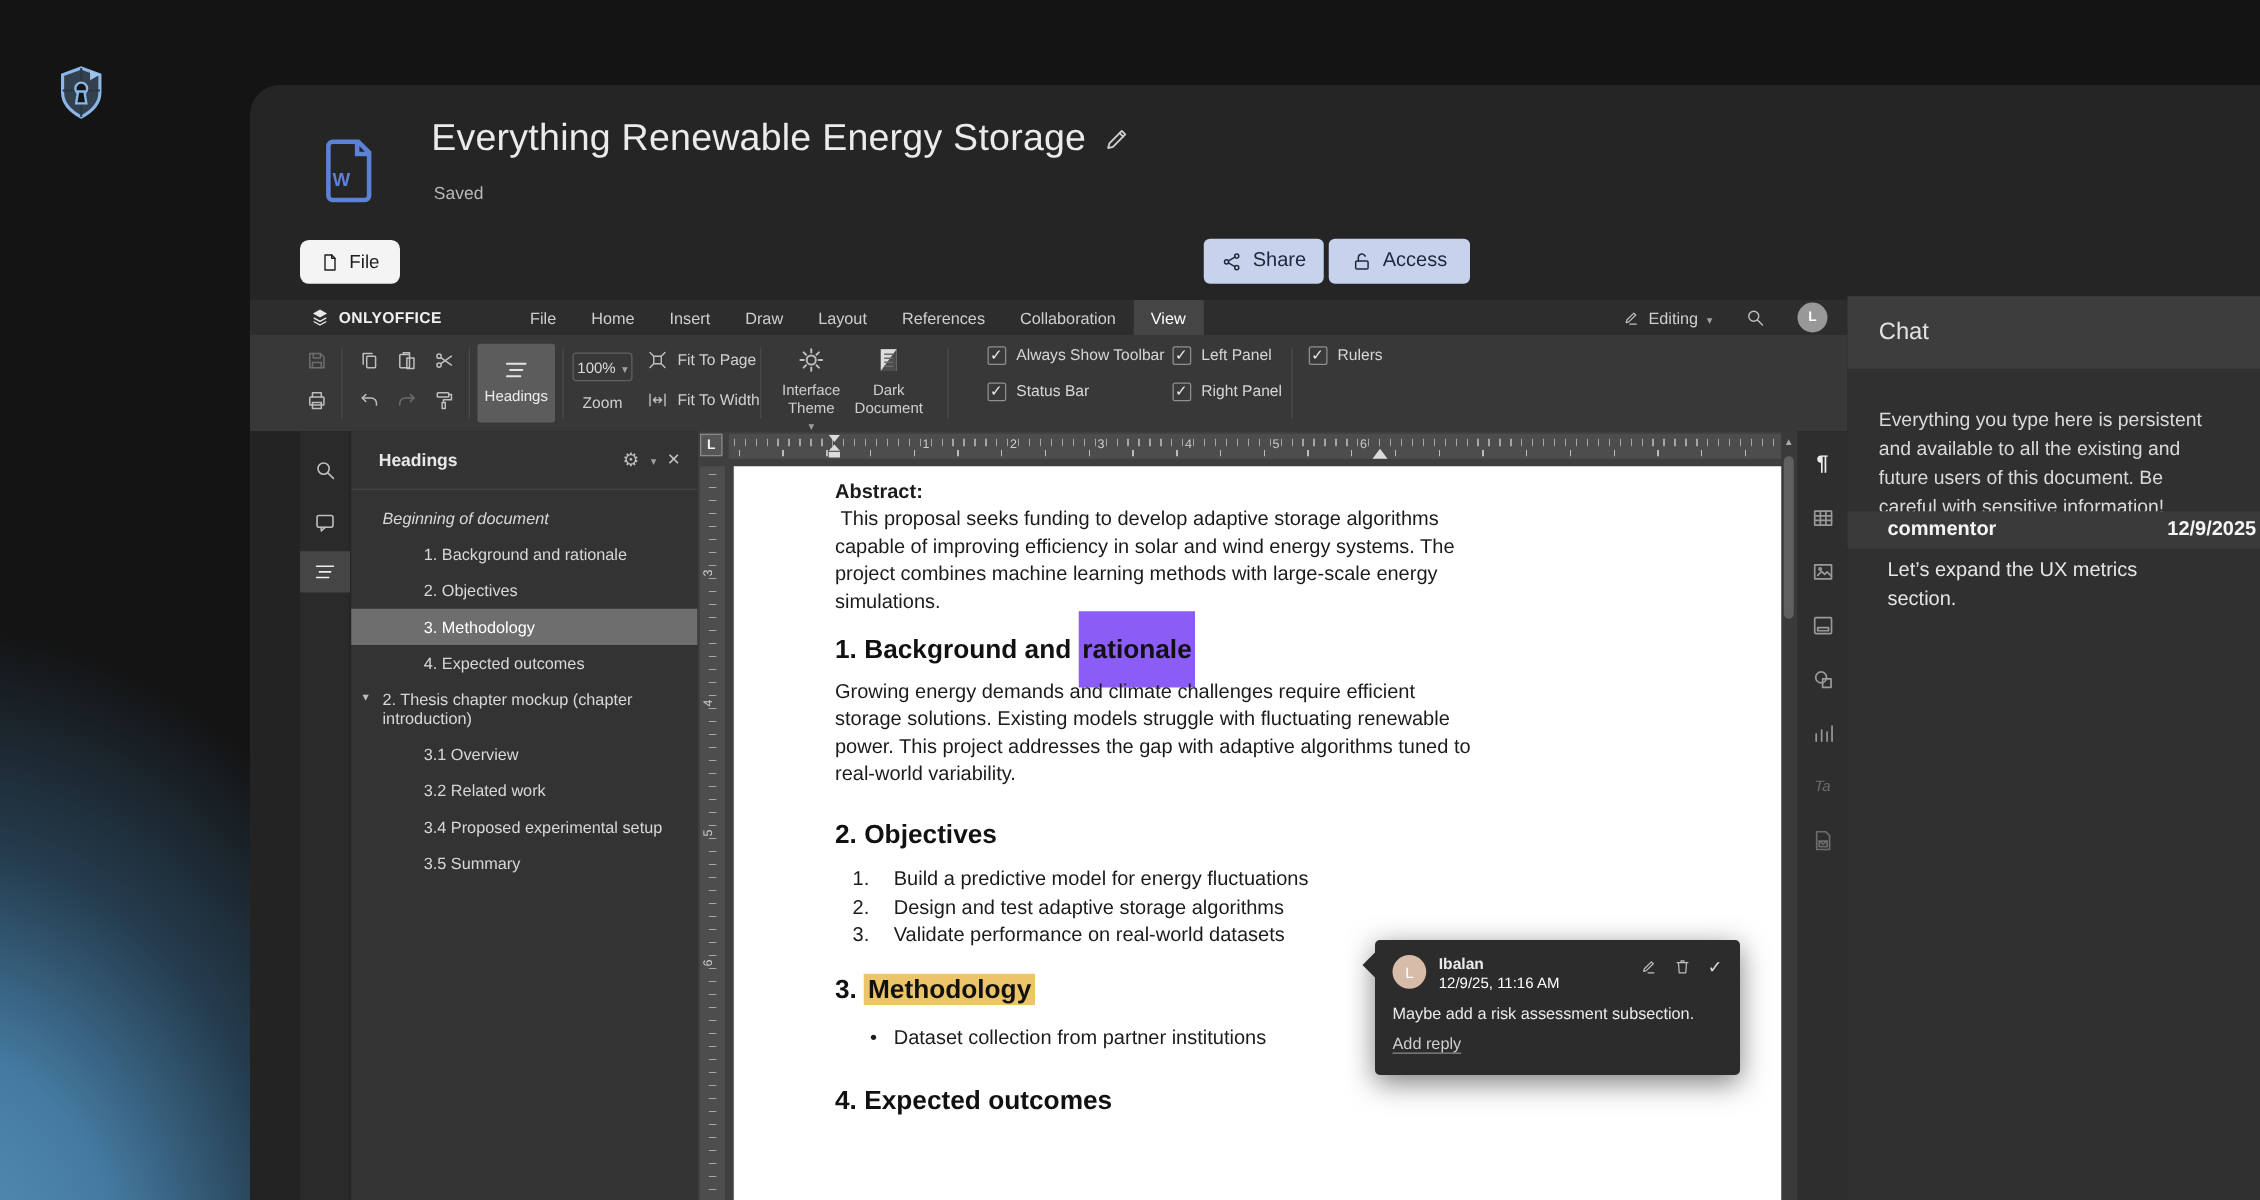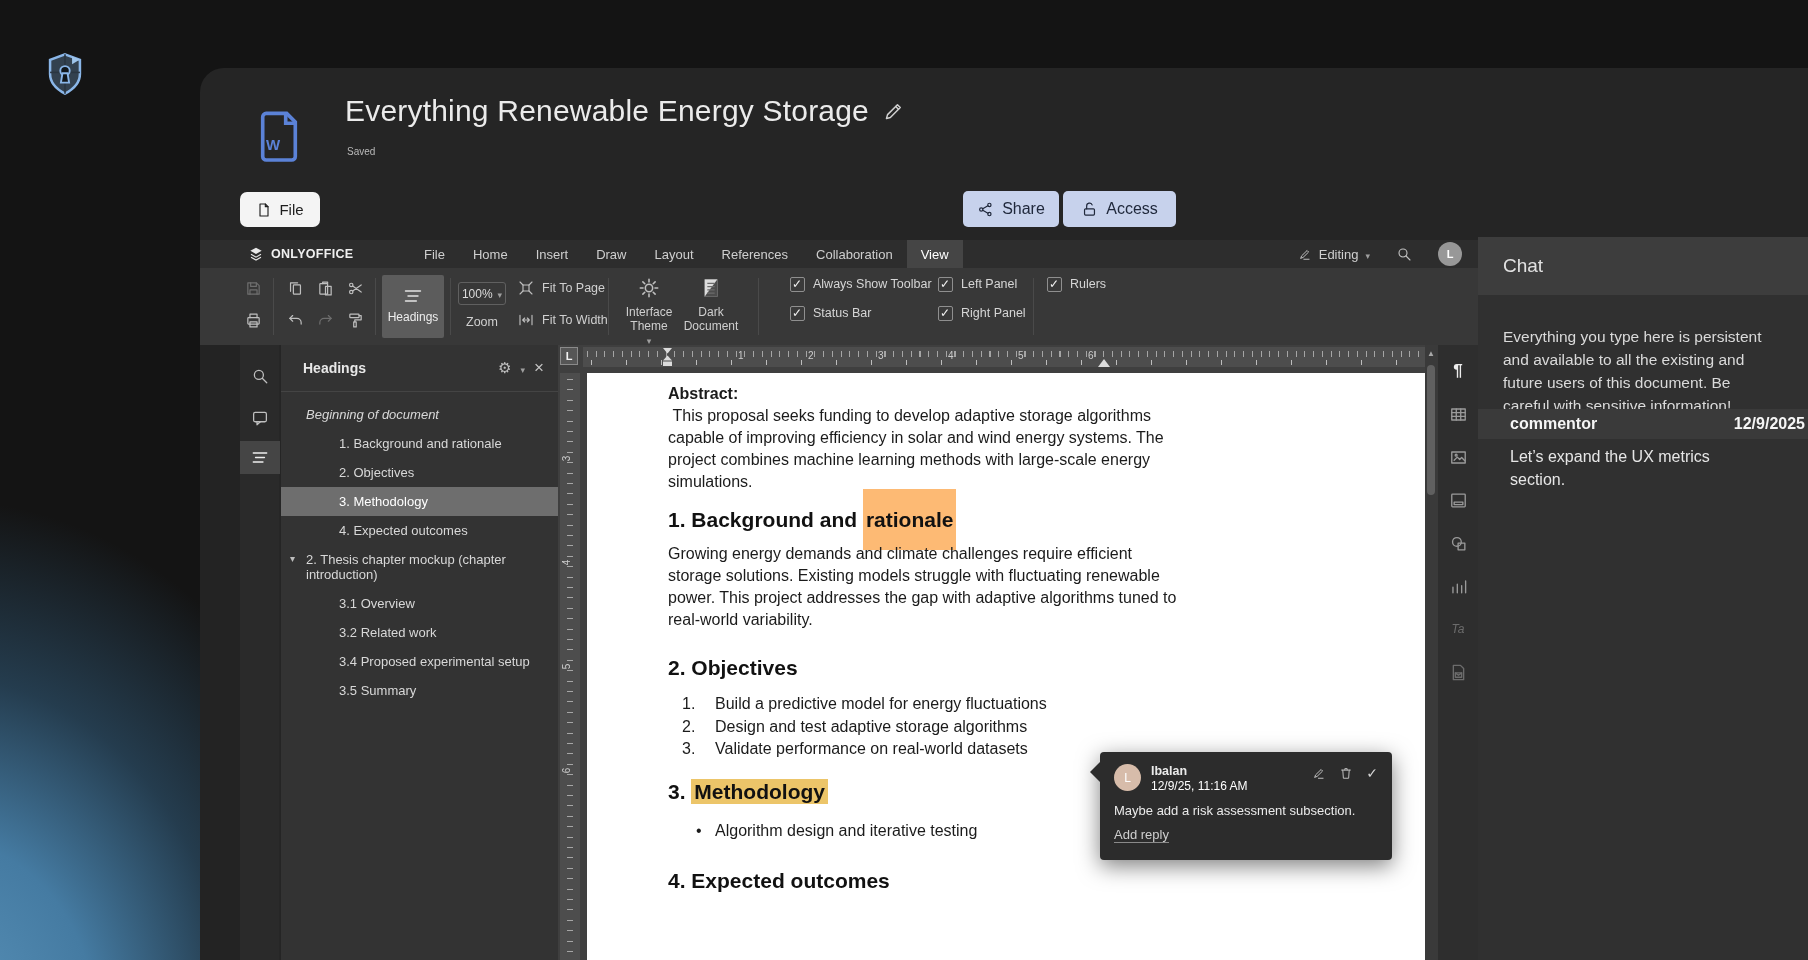--- a/index.html
+++ b/index.html
@@ -17,21 +17,21 @@
   #shield{left:46px;top:52px}
 
   
   #app{left:200px;top:68px;width:1608px;height:892px;background:#252525;
     border-radius:24px 0 0 0;overflow:hidden;color:#d6d6d6}
 
   
   #doc-icon{left:56px;top:42px;width:46px;height:54px}
   #doc-icon-letter{left:66px;top:68px;font-size:15px;font-weight:bold;color:#5b82d7}
   #doc-title{left:145px;top:26px;font-size:30px;font-weight:400;color:#ebebeb;letter-spacing:.2px;display:flex;align-items:center;gap:14px}
-  #doc-status{left:147px;top:78px;font-size:10px;color:#b9b9b9}
+  #doc-status{left:147px;top:78px;font-size:14px;color:#b9b9b9}
   #file-btn{left:40px;top:124px;width:80px;height:35px;background:#f4f4f4;border-radius:7px;
     display:flex;align-items:center;justify-content:center;gap:7px;color:#1e1e1e;font-size:15px;cursor:pointer}
   .blue-btn{top:123px;height:36px;background:#c7d2ec;border-radius:5px;display:flex;align-items:center;
     justify-content:center;gap:8px;color:#20293c;font-size:16px;cursor:pointer}
   #share-btn{left:763px;width:96px}
   #access-btn{left:863px;width:113px}
   .blue-btn svg{stroke:#20293c}
 
   
   #menubar{left:0;top:172px;width:1278px;height:28px;background:#2d2d2d;display:flex;align-items:stretch}
@@ -113,21 +113,21 @@
   #vnums span{position:absolute;left:4px;font-size:10px;color:#ccc;transform:rotate(-90deg)}
   #vnums span:nth-of-type(1){top:80px}#vnums span:nth-of-type(2){top:184px}
   #vnums span:nth-of-type(3){top:288px}#vnums span:nth-of-type(4){top:392px}
   #page{position:absolute;left:29px;top:28px;width:839px;height:587px;background:#fff;color:#1b1b1b;overflow:hidden}
   #doc-body{position:absolute;left:81px;top:10px;width:514px}
   #doc-body .bh{font-size:16px;font-weight:bold;line-height:22px}
   #doc-body .para{font-size:16px;line-height:22px;white-space:pre-wrap}
   #doc-body h2{font-size:21px;line-height:26px;font-weight:bold;color:#111}
   .mt14{margin-top:14px}.mt10{margin-top:10px}.mt24{margin-top:24px}
   .mt18{margin-top:18px}.mt26{margin-top:26px}
-  .hl-tan{background:#fdba74;padding:19px 3px}
+  .hl-tan{background:#8b5cf6;padding:19px 3px}
   .hl-gold{background:#ecc569;padding:1px 3px}
   #doc-body ol{list-style:none;counter-reset:n;margin-top:12px}
   #doc-body ol li{counter-increment:n;position:relative;padding-left:47px;font-size:16px;line-height:22.5px}
   #doc-body ol li::before{content:counter(n) ".";position:absolute;left:14px}
   #doc-body ul{list-style:none;margin-top:14px}
   #doc-body ul li{position:relative;padding-left:47px;font-size:16px;line-height:23px}
   #doc-body ul li::before{content:"\2022";position:absolute;left:28px}
   #doc-scroll{position:absolute;right:0;top:0;width:13px;height:615px;background:#3a3a3a}
   #doc-scroll::before{content:"\25B2";position:absolute;top:4px;left:2px;font-size:8px;color:#a8a8a8}
   #doc-thumb{position:absolute;left:2px;top:20px;width:8px;height:130px;background:#606060;border-radius:4px}
@@ -470,21 +470,21 @@
         <h2 class="mt14"><span>1. Background and </span><span class="hl-tan">rationale</span></h2>
         <div class="para mt10">Growing energy demands and climate challenges require efficient storage solutions. Existing models struggle with fluctuating renewable power. This project addresses the gap with adaptive algorithms tuned to real-world variability.</div>
         <h2 class="mt24">2. Objectives</h2>
         <ol>
             <li>Build a predictive model for energy fluctuations</li>
             <li>Design and test adaptive storage algorithms</li>
             <li>Validate performance on real-world datasets</li>
           </ol>
         <h2 class="mt18"><span>3. </span><span class="hl-gold">Methodology</span></h2>
         <ul>
-            <li>Algorithm design and iterative testing</li>
+            <li>Dataset collection from partner institutions</li>
           </ul>
         <h2 class="mt26">4. Expected outcomes</h2>
       </div>
     </div>
 
     <div id="doc-scroll">
       <div id="doc-thumb"></div>
     </div>
   </div>
 

